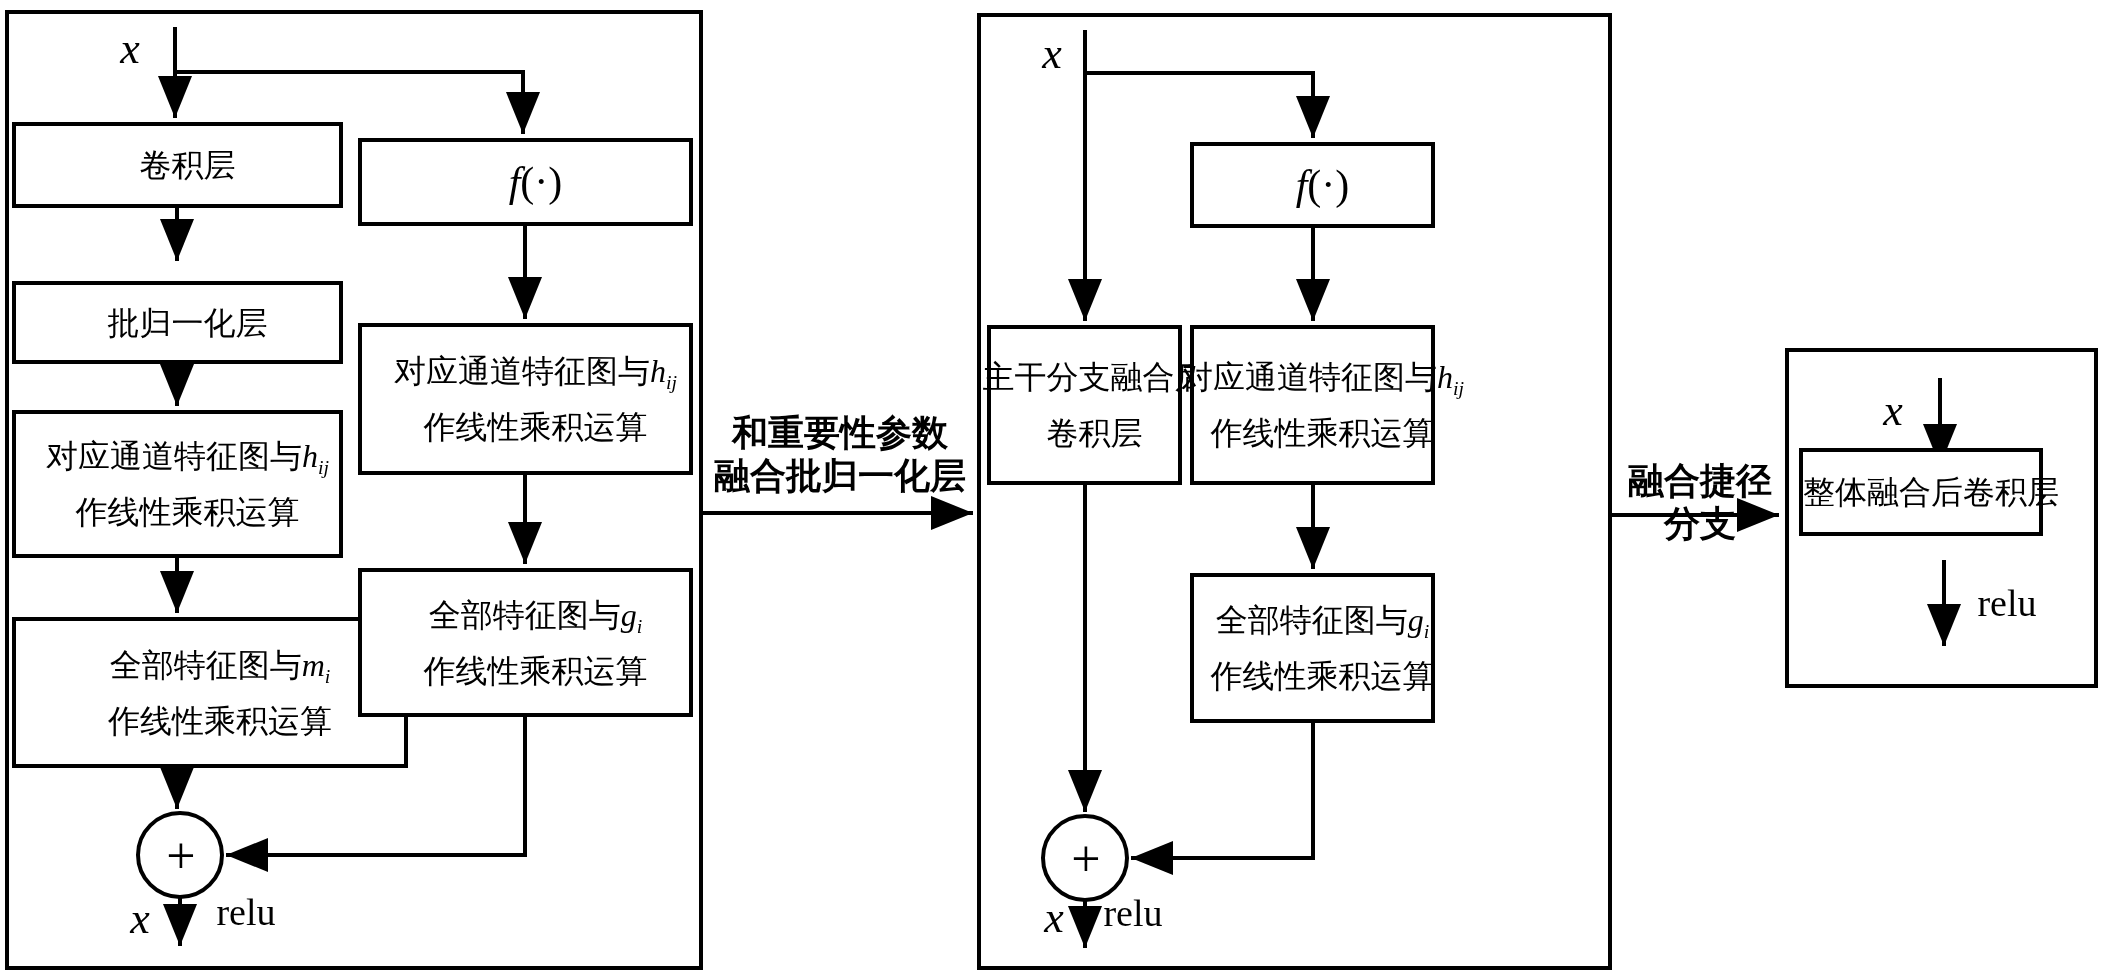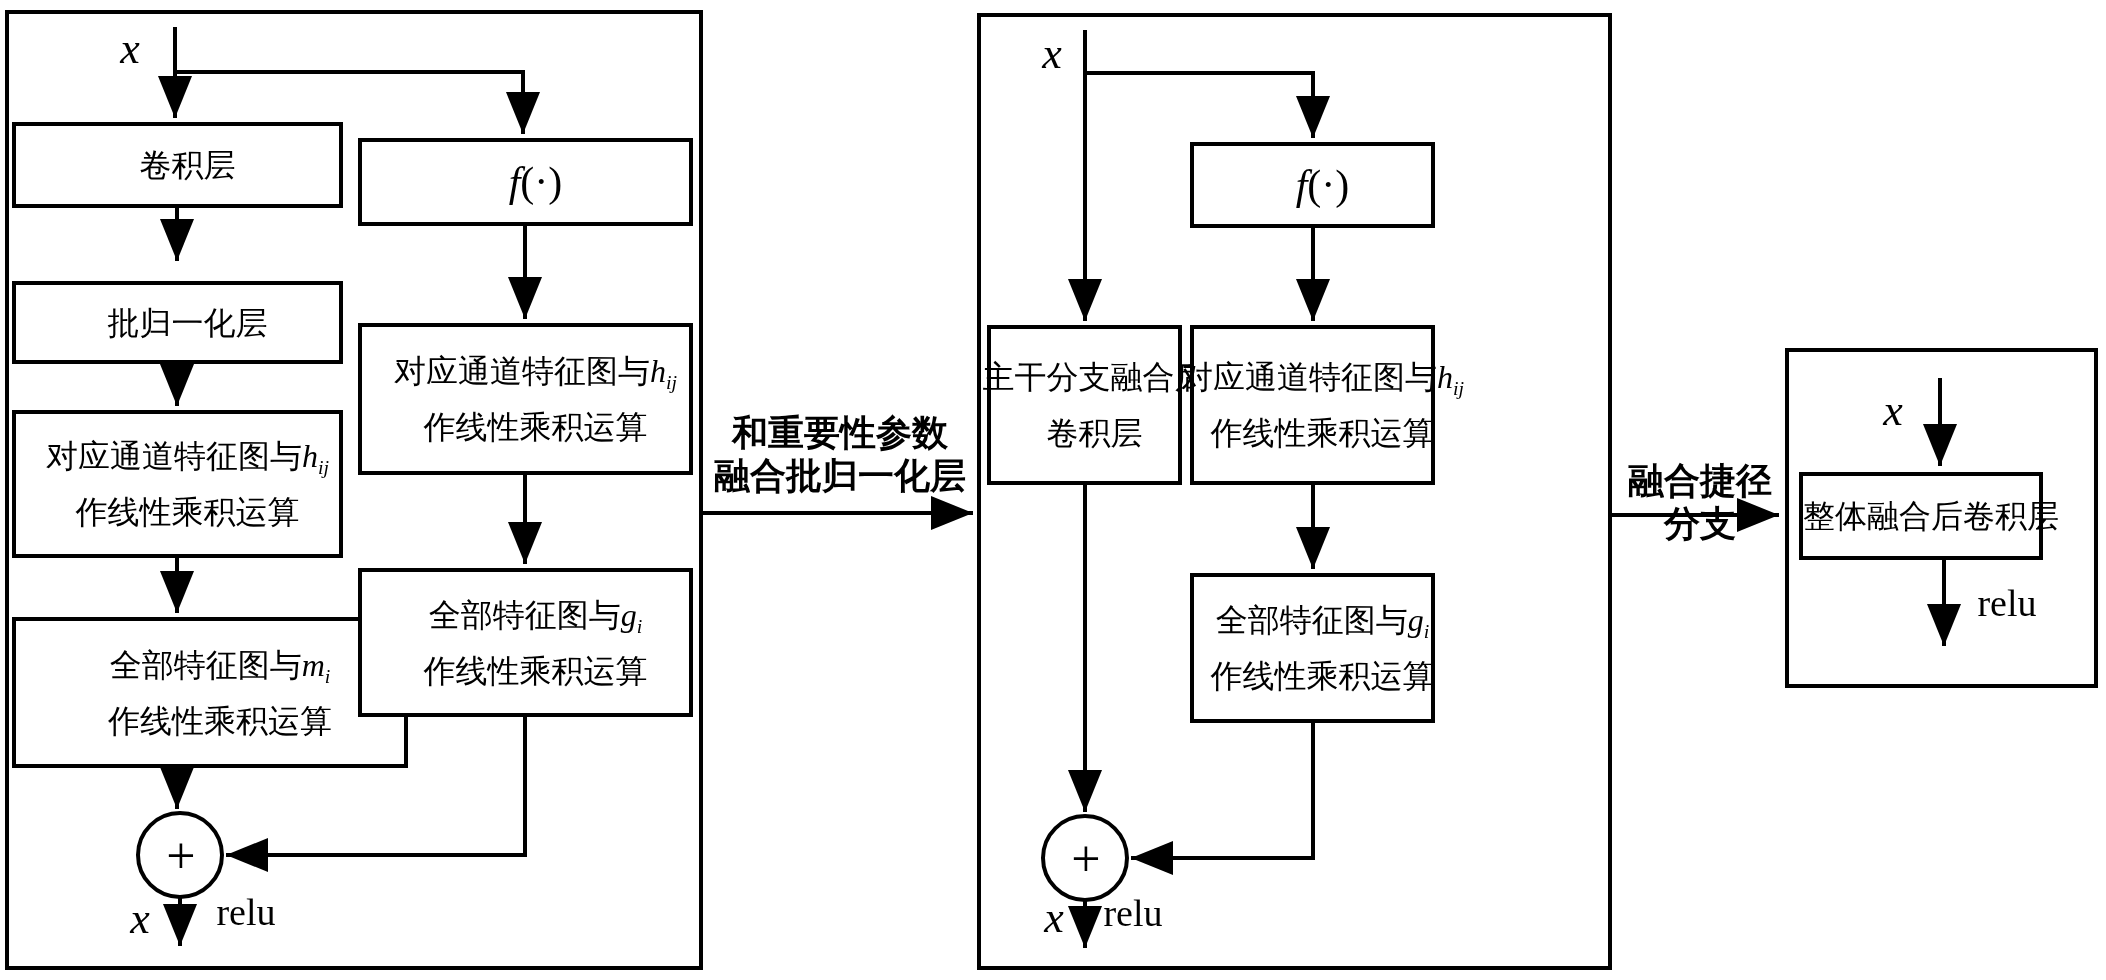--- a/index.html
+++ b/index.html
@@ -169,19 +169,19 @@
   <div class="lbl xlbl" style="left:1054px;top:917px;">x</div>
   <div class="lbl relu" style="left:1133px;top:913px;">relu</div>
 
   <div class="conn-label" style="left:1700px;top:448px;margin-top:12px;">
     <div>融合捷径</div>
     <div>分支</div>
   </div>
 
   <div class="lbl xlbl" style="left:1893px;top:410px;">x</div>
 
-  <div class="box" style="left:1799px;top:472px;width:244px;height:88px;">
+  <div class="box" style="left:1799px;top:448px;width:244px;height:88px;">
     <span class="bline">整体融合后卷积层</span>
   </div>
 
   <div class="lbl relu" style="left:2007px;top:603px;">relu</div>
 
 </div>
 
 </body></html>

